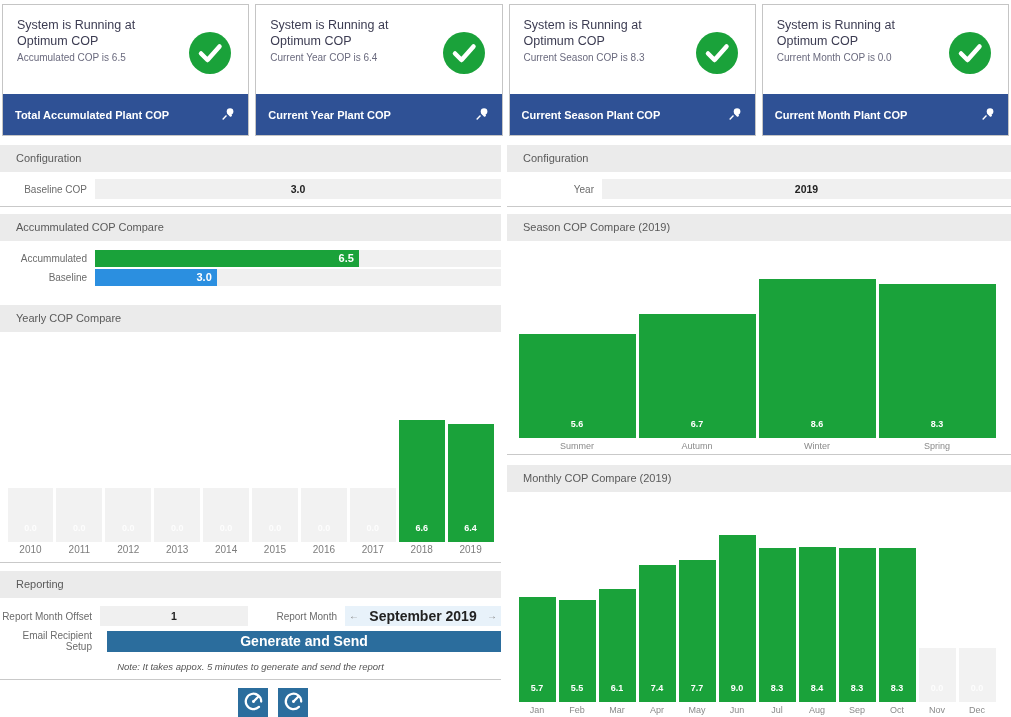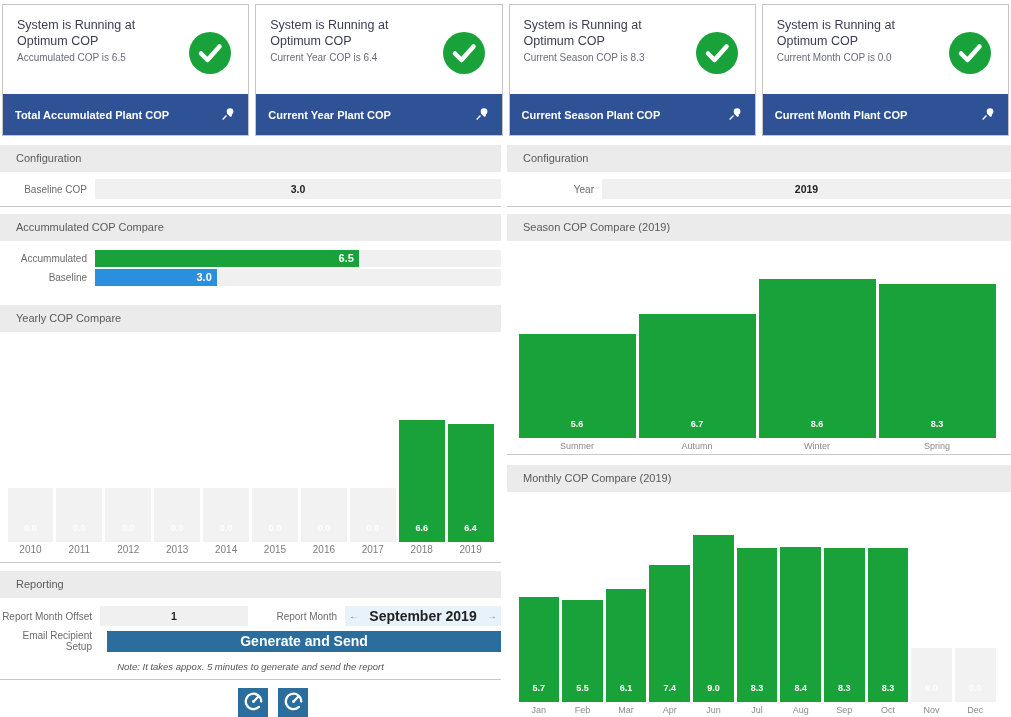--- a/index.html
+++ b/index.html
@@ -370,20 +370,26 @@
           </div>
           <div class="vlabel">Mar</div>
         </div>
         <div class="vcol">
           <div class="vbar" style="height: 137px;">
             <span class="vval">7.4</span>
           </div>
           <div class="vlabel">Apr</div>
         </div>
         <div class="vcol">
+          <div class="vbar" style="height: 142px;">
+            <span class="vval">7.7</span>
+          </div>
+          <div class="vlabel">May</div>
+        </div>
+        <div class="vcol">
           <div class="vbar" style="height: 167px;">
             <span class="vval">9.0</span>
           </div>
           <div class="vlabel">Jun</div>
         </div>
         <div class="vcol">
           <div class="vbar" style="height: 154px;">
             <span class="vval">8.3</span>
           </div>
           <div class="vlabel">Jul</div>

